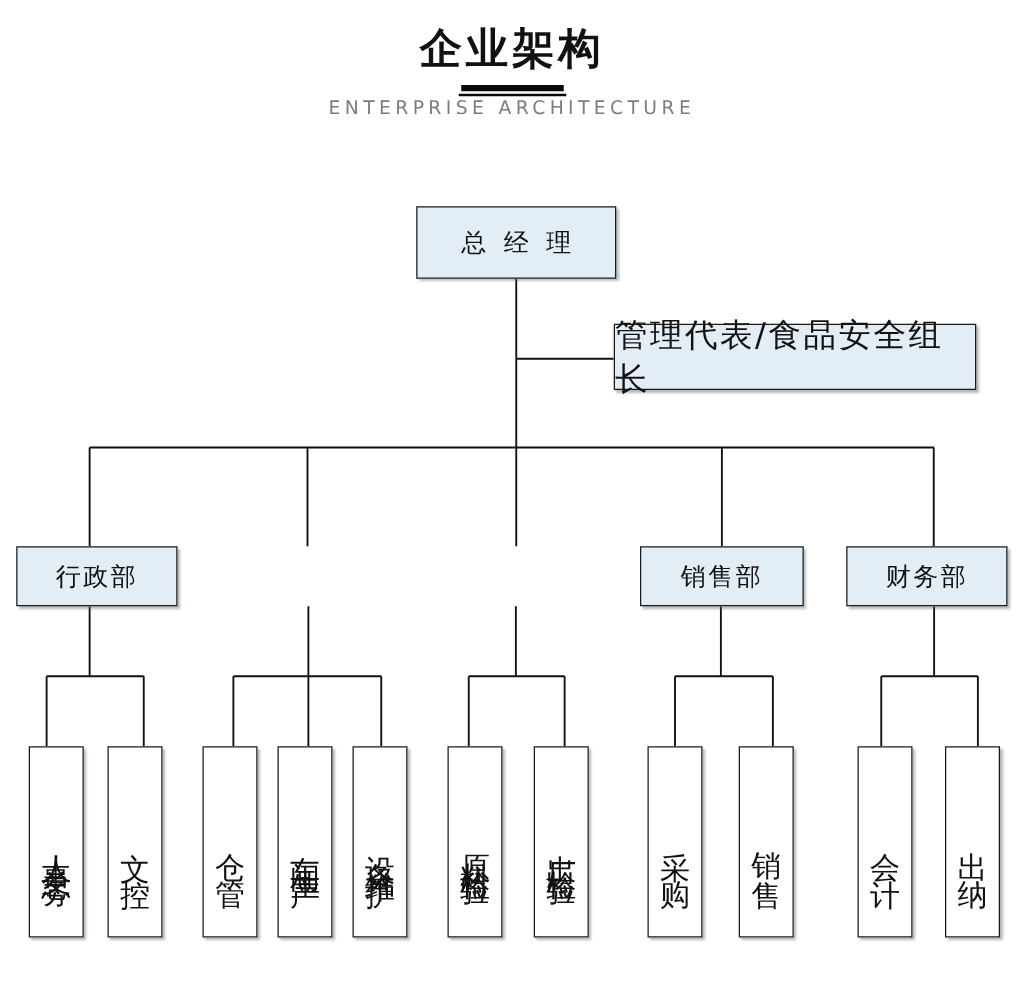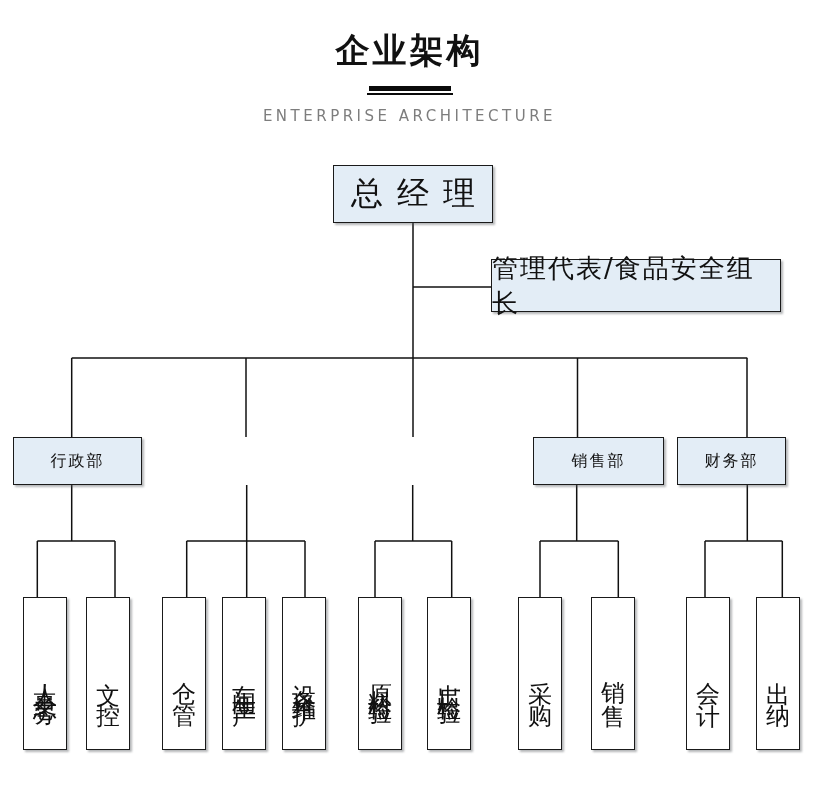--- a/index.html
+++ b/index.html
@@ -7,41 +7,40 @@
   .stage {
     position: relative;
     width: 819px;
     height: 802px;
     background: #ffffff;
     overflow: hidden;
   }
 
   
   .page-title {
-    margin: 12px;
+    margin: 0;
     padding-top: 16px;
     text-align: center;
     font-size: 34px;
     font-weight: bold;
     letter-spacing: 3px;
     color: #111;
     font-family: Liberation Mono, monospace;
   }
   .rule-thick {
     width: 82px; height: 5px;
     background: #0a0a0a;
     margin: 6px auto 0 auto;
   }
   .rule-thin {
     width: 86px; height: 2px;
     background: #0a0a0a;
     margin: 2px auto 0 auto;
   }
   .page-subtitle {
-    margin-top: 12px;
     text-align: center;
     font-size: 15px;
     letter-spacing: 3.5px;
     color: #7d7d7d;
     font-weight: normal;
   }
 
   
   svg.connectors {
     position: absolute;
@@ -58,24 +57,24 @@
     border: 1.5px solid #1a1a1a;
     display: flex;
     align-items: center;
     justify-content: center;
     box-shadow: 2px 2px 2px rgba(90, 95, 100, 0.45);
   }
   .node.blue { background: #e3edf6; }
   .node.white { background: #ffffff; }
 
   .gm-box     { left: 333px; top: 165px; width: 160px; height: 58px;
-                font-size: 32px; letter-spacing: 14px; padding-left: 14px; }
+                font-size: 20px; letter-spacing: 14px; padding-left: 14px; }
   .rep-box    { left: 491px; top: 259px; width: 290px; height: 53px;
                 font-size: 26px; letter-spacing: 2px; }
-  .dept-box   { top: 437px; height: 48px; font-size: 16px; letter-spacing: 2px; }
+  .dept-box   { top: 437px; height: 48px; font-size: 20px; letter-spacing: 2px; }
 
   .vbox { top: 597px; width: 44px; height: 153px; }
   .vtext {
     writing-mode: vertical-rl;
     text-orientation: upright;
     font-size: 24px;
     line-height: 1;
     white-space: nowrap;
   }
   .v2 { letter-spacing: 22px; margin-top: 22px; }
@@ -127,22 +126,22 @@
     <line x1="618.3" y1="541" x2="618.3" y2="598"></line>
     <line x1="705" y1="541" x2="705" y2="598"></line>
     <line x1="782.3" y1="541" x2="782.3" y2="598"></line>
   </svg>
 
   <div class="node blue gm-box">总经理</div>
 
   <div class="node blue rep-box">管理代表/食品安全组长</div>
 
   <div class="node blue dept-box" style="left:13px;  width:129px;">行政部</div>
-  <div class="node blue dept-box" style="left:512px; width:131px;margin-left:21px;">销售部</div>
-  <div class="node blue dept-box" style="left:677px; width:109px;">财务部</div>
+  <div class="node blue dept-box" style="left:512px; width:131px;">销售部</div>
+  <div class="node blue dept-box" style="left:677px; width:129px;">财务部</div>
 
   <div class="node white vbox" style="left:23px;">
     <span class="vtext v4">人事总务</span>
   </div>
   <div class="node white vbox" style="left:86px;">
     <span class="vtext v2">文控</span>
   </div>
   <div class="node white vbox" style="left:162px;">
     <span class="vtext v2">仓管</span>
   </div>

